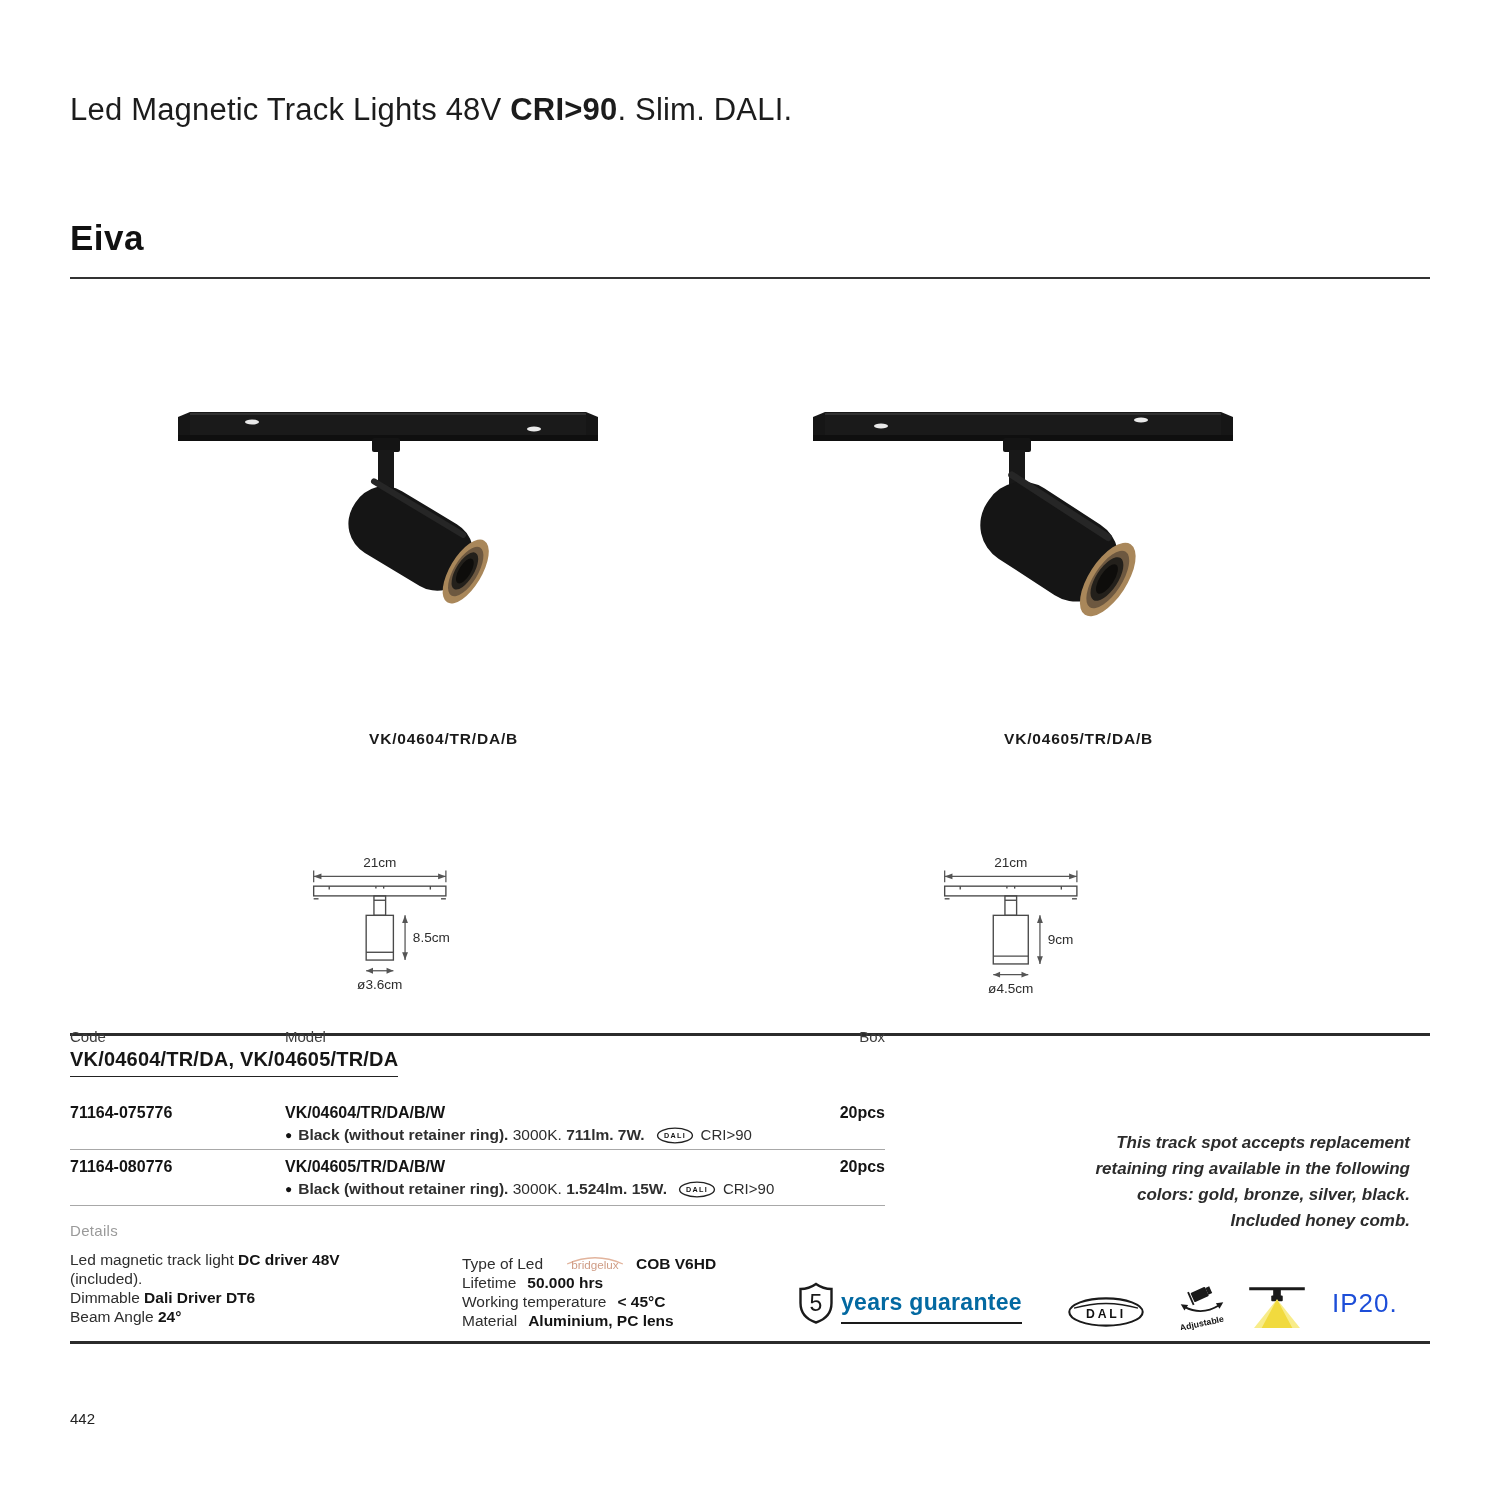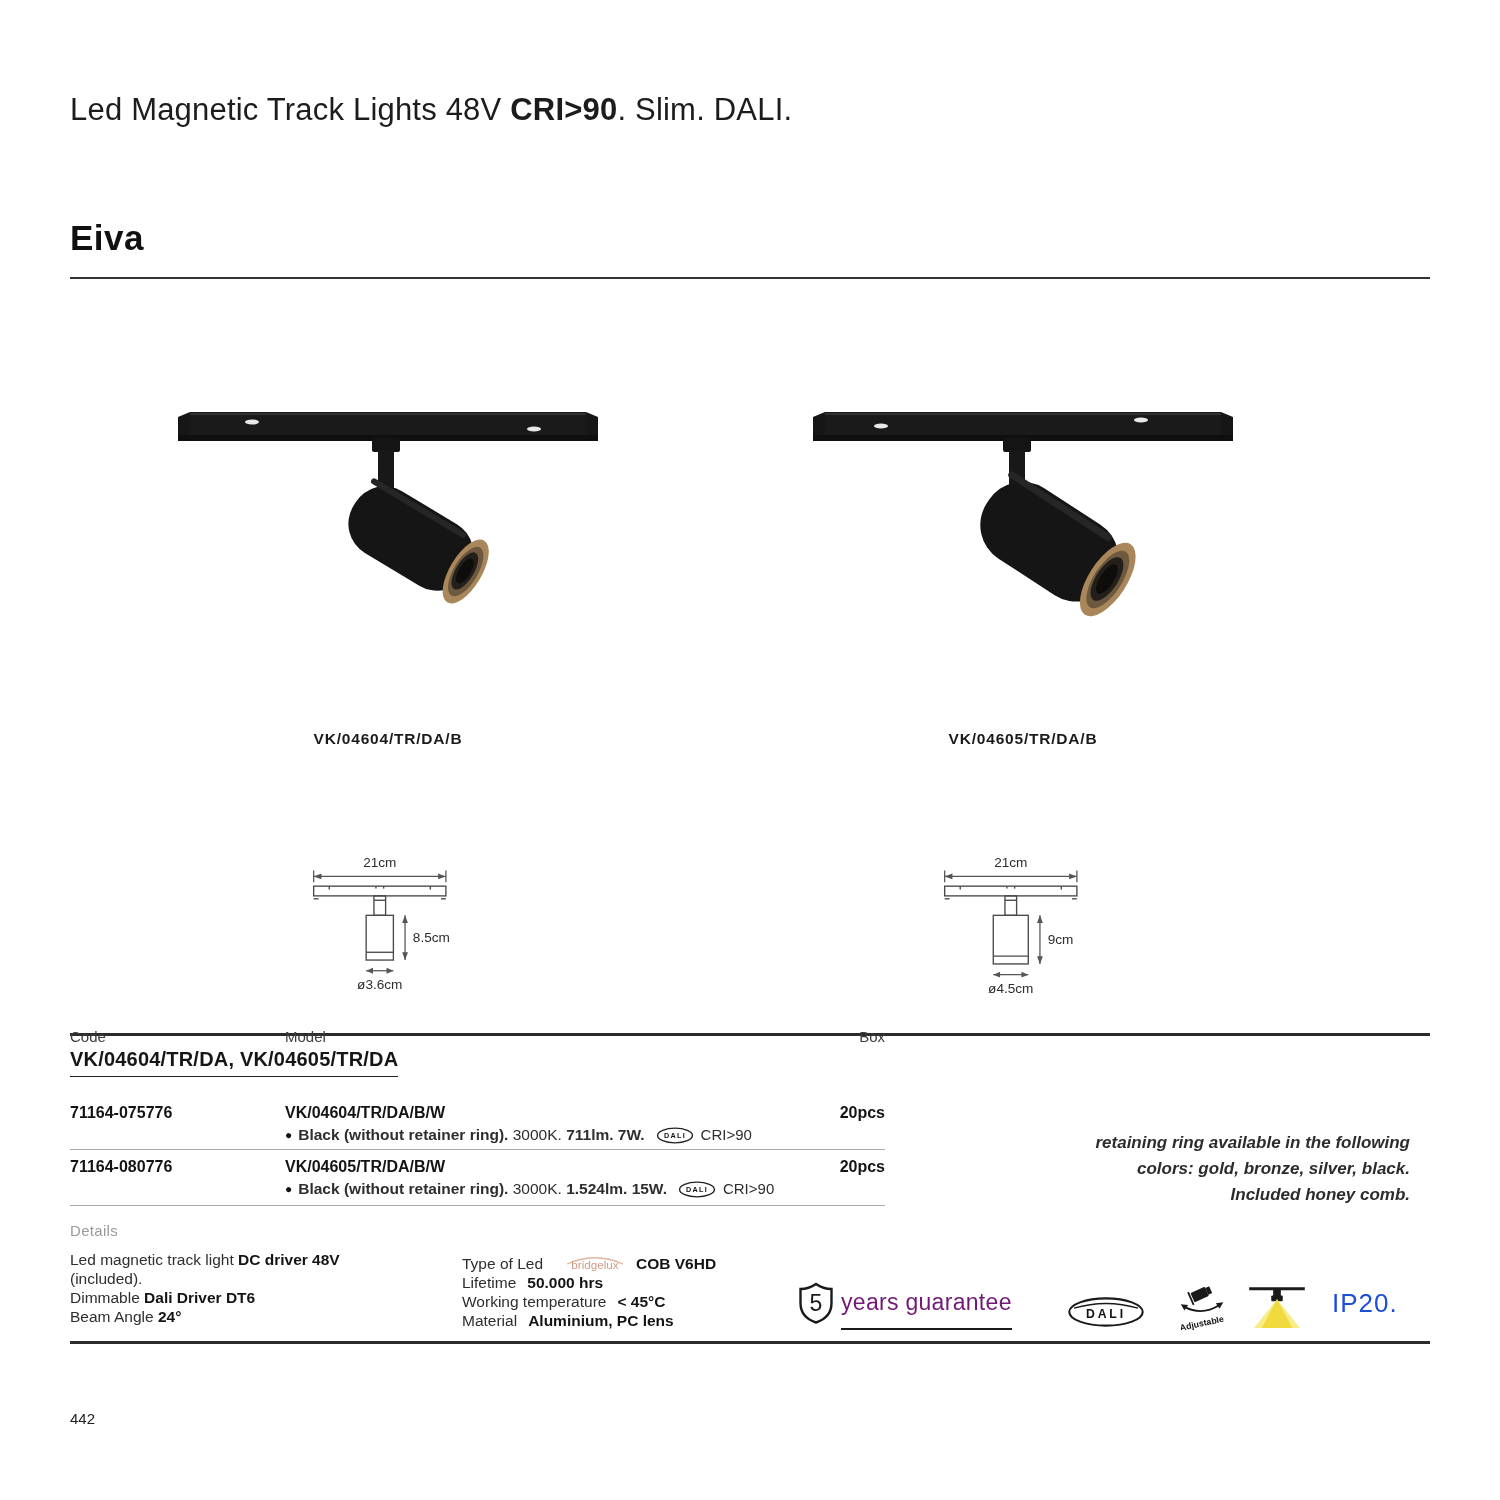--- a/index.html
+++ b/index.html
@@ -8,21 +8,21 @@
   .abs{position:absolute}
   .b{font-weight:bold}
   svg text{font-family:"Liberation Sans",sans-serif}
 
   .title{left:70px;top:92px;font-size:31px;letter-spacing:.2px;color:#1c1c1c}
   .family{left:70px;top:218px;font-size:35px;font-weight:bold;color:#111;letter-spacing:.5px}
   .rule-thin{height:2px;background:#333}
   .rule-thick{height:3px;background:#2b2b2b}
   .rule-gray{height:1px;background:#a8a8a8}
 
-  .prod-label{width:260px;text-align:center;font-size:15.5px;font-weight:bold;
+  .prod-label{width:260px;text-align:right;font-size:15.5px;font-weight:bold;
               letter-spacing:.8px;color:#1a1a1a}
 
   .sec-title{left:70px;top:1048px;font-size:20px;font-weight:bold;color:#161616;
              border-bottom:1.5px solid #222;padding-bottom:5px;display:inline-block;letter-spacing:.2px}
 
   .thead{left:70px;width:815px;height:18px;font-size:15px;color:#3d3d3d}
   .trow{left:70px;width:815px;height:20px;font-size:16px;font-weight:bold;color:#141414}
   .c0{position:absolute;left:0;top:0}
   .c1{position:absolute;left:215px;top:0}
   .c2{position:absolute;right:0;top:0}
@@ -34,22 +34,22 @@
 
   .note{left:1000px;top:1130px;width:410px;text-align:right;font-size:17px;
         font-style:italic;font-weight:bold;color:#2c2c2c;line-height:26px}
 
   .details-label{left:70px;top:1222px;font-size:15px;color:#9a9a9a;letter-spacing:.3px}
   .dcol{font-size:15.5px;line-height:19px;color:#2e2e2e}
   .dcol .b{color:#141414}
   .dcol .r{margin-right:11px}
   .blx{vertical-align:-4px;margin:0 5px}
 
-  .guarantee{left:841px;top:1289px;font-size:23px;font-weight:normal;color:#701a75;
-             border-bottom:2.5px solid #1a1a1a;padding-bottom:12px;letter-spacing:.3px}
+  .guarantee{left:841px;top:1289px;font-size:23px;font-weight:bold;color:#0369a1;
+             border-bottom:2.5px solid #1a1a1a;padding-bottom:6px;letter-spacing:.3px}
   .ip{left:1332px;top:1288px;font-size:26px;color:#1d4ed8;letter-spacing:1px}
   .pagenum{left:70px;top:1410px;font-size:15px;font-weight:normal;color:#222}
 </style>
 </head>
 <body>
 
 <div class="page">
 
   <div class="abs title"><span>Led Magnetic Track Lights 48V </span><span class="b">CRI&gt;90</span><span>. Slim. DALI.</span></div>
 
@@ -207,20 +207,21 @@
   </div>
   <div class="abs tdesc" style="top:1180px">
     <span class="bullet">●</span><span class="b">Black (without retainer ring).</span><span> 3000K. </span><span class="b">1.524lm. 15W.</span><svg class="badge" width="42" height="17" viewBox="0 0 46 20">
         <ellipse cx="23" cy="10" rx="20.5" ry="8.6" fill="none" stroke="#222" stroke-width="1.6"></ellipse>
         <text x="23" y="13.5" font-size="8.5" font-weight="bold" letter-spacing="1.5" text-anchor="middle" fill="#111">DALI</text>
       </svg><span class="cri">CRI&gt;90</span>
   </div>
   <div class="abs rule-gray" style="left:70px;top:1205px;width:815px"></div>
 
   <div class="abs note">
+    <div>This track spot accepts replacement</div>
     <div>retaining ring available in the following</div>
     <div>colors: gold, bronze, silver, black.</div>
     <div>Included honey comb.</div>
   </div>
 
   <div class="abs details-label">Details</div>
 
   <div class="abs dcol" style="left:70px;top:1250px;width:400px">
     <div><span>Led magnetic track light </span><span class="b">DC driver 48V</span></div>
     <div><span>(included).</span><span class="b"></span></div>

